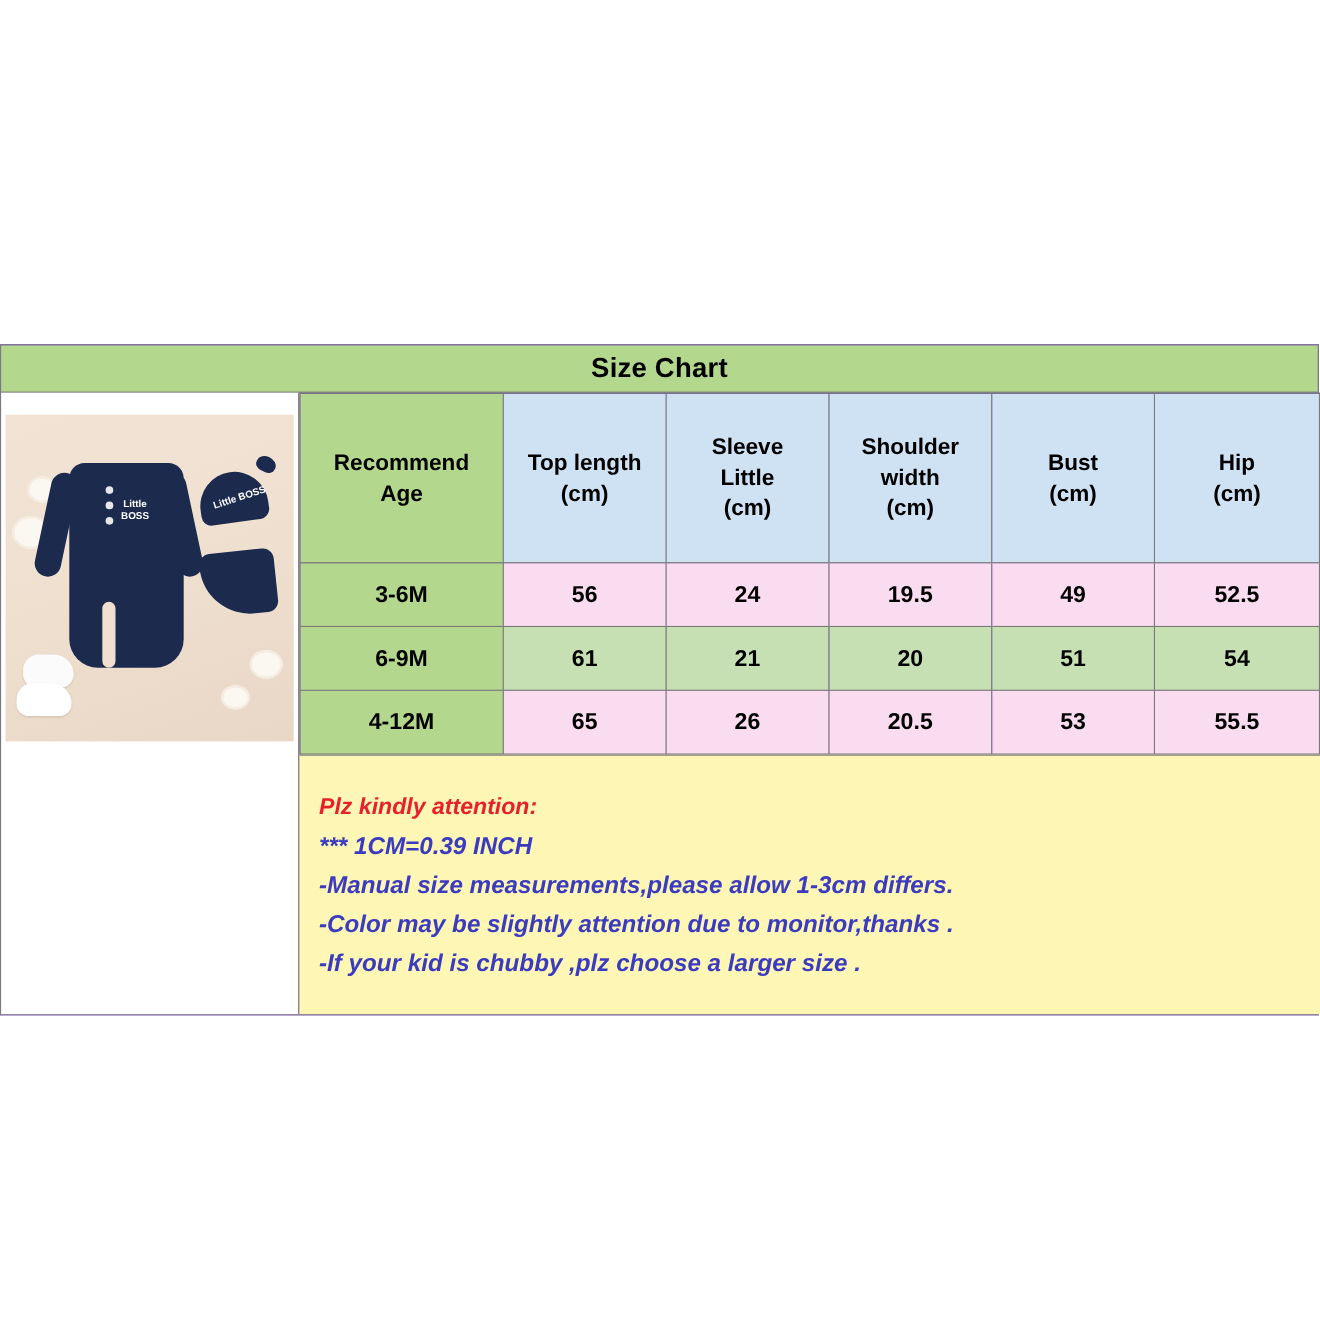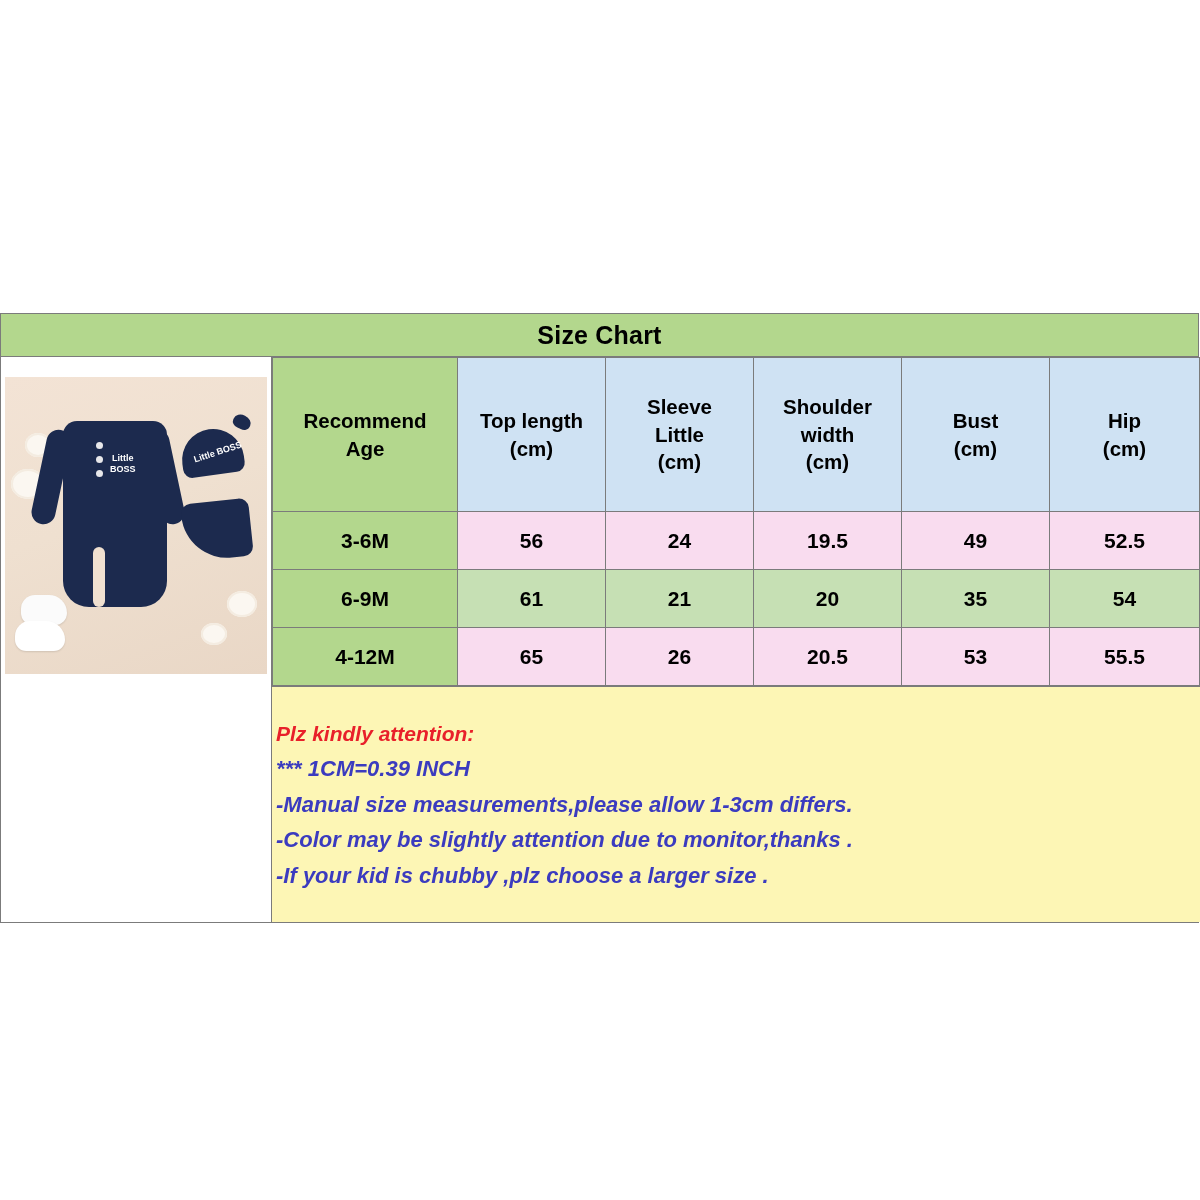--- a/index.html
+++ b/index.html
@@ -86,21 +86,21 @@
   tr.data-row.green td { background: #c6e0b4; }
   td.age-cell {
     background: #b3d78d !important;
     color: #e8202a;
     font-weight: bold;
     font-size: 22px;
   }
   .note-box {
     background: #fdf6b5;
     border-top: 1px solid #7b7b7b;
-    padding: 30px 0 28px 4px;
+    padding: 30px 0 28px 18px;
     min-height: 218px;
     box-sizing: border-box;
   }
   .note-line {
     font-style: italic;
     font-weight: bold;
     font-size: 22px;
     color: #3b3bbf;
     line-height: 1.62;
     white-space: pre;
@@ -335,21 +335,21 @@
               <td>19.5</td>
               <td>49</td>
               <td>52.5</td>
             </tr>
 
             <tr class="data-row green">
               <td class="age-cell">6-9M</td>
               <td>61</td>
               <td>21</td>
               <td>20</td>
-              <td>35</td>
+              <td>51</td>
               <td>54</td>
             </tr>
 
             <tr class="data-row pink">
               <td class="age-cell">4-12M</td>
               <td>65</td>
               <td>26</td>
               <td>20.5</td>
               <td>53</td>
               <td>55.5</td>

